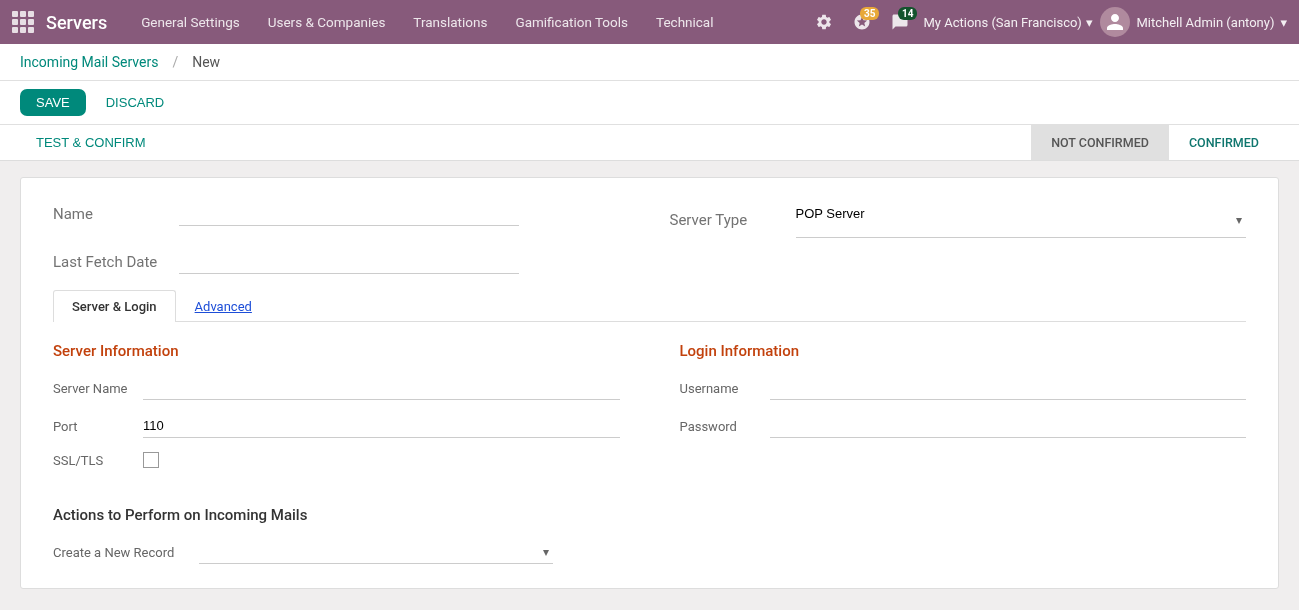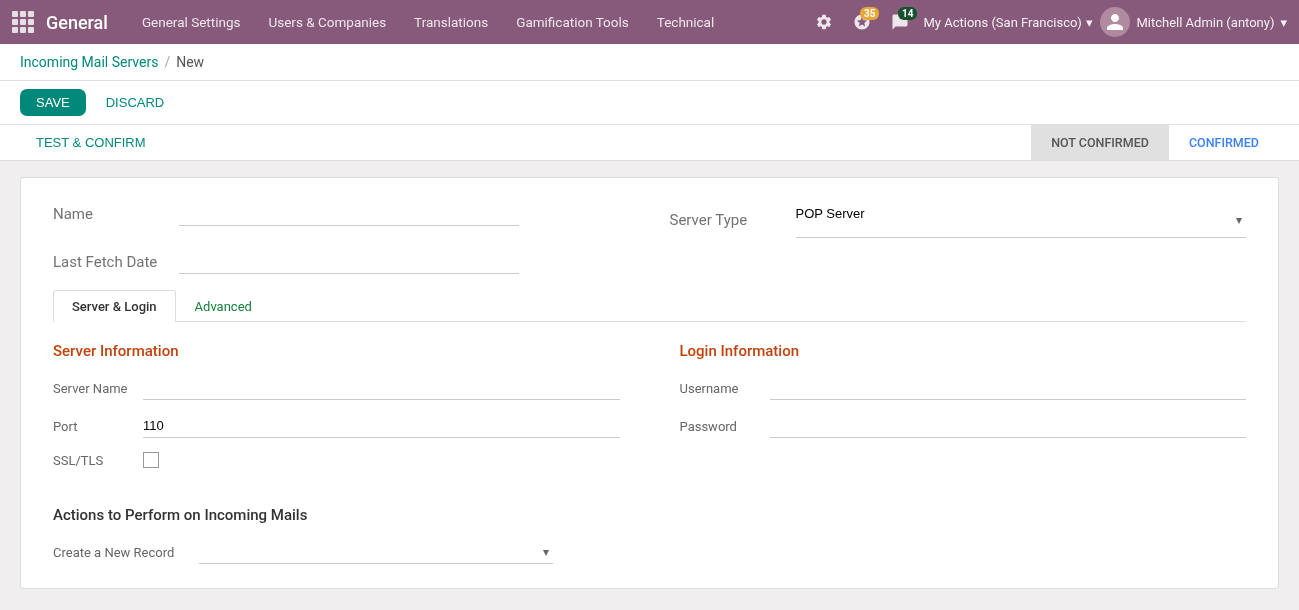--- a/index.html
+++ b/index.html
@@ -26,21 +26,21 @@
       display: flex; align-items: center; gap: 6px; cursor: pointer; color: rgba(255,255,255,0.9); font-size: 13px;
     }
     .avatar {
       width: 30px; height: 30px; border-radius: 50%; background: #c9a8bc;
       display: flex; align-items: center; justify-content: center; font-size: 12px; color: #fff; overflow: hidden;
     }
 
     
     .breadcrumb-bar {
       background: #fff; padding: 10px 20px; display: flex; align-items: flex-end;
-      border-bottom: 1px solid #e0e0e0; font-size: 14px;
+      border-bottom: 1px solid #e0e0e0; font-size: 14px; gap: 8px;
     }
     .breadcrumb-link { color: #00897b; cursor: pointer; }
     .breadcrumb-sep { color: #aaa; margin: 0 6px; }
     .breadcrumb-current { color: #555; }
 
     
     .action-bar {
       background: #fff; padding: 8px 20px; display: flex; align-items: center; gap: 10px;
       border-bottom: 1px solid #e0e0e0;
     }
@@ -63,21 +63,21 @@
       font-weight: 500; border: none; background: transparent;
     }
     .status-pills { display: flex; margin-left: auto; }
     .status-pill {
       padding: 10px 20px; font-size: 12.5px; font-weight: 500; cursor: pointer;
     }
     .status-pill-active {
       background: #e0e0e0; color: #555;
     }
     .status-pill-inactive {
-      background: transparent; color: #3b82f6;
+      background: transparent; color: #0f766e;
     }
 
     
     .main-content { padding: 16px 20px; }
     .form-card {
       background: #fff; border: 1px solid #ddd; border-radius: 3px; padding: 24px 32px;
     }
 
     
     .form-row {
@@ -103,21 +103,21 @@
     
     .tabs { display: flex; border-bottom: 1px solid #ddd; margin-bottom: 20px; margin-top: 8px; align-items: center; }
     .tab {
       padding: 8px 18px; cursor: pointer; font-size: 13px;
       border: 1px solid transparent; border-bottom: none; margin-bottom: -1px;
       border-radius: 3px 3px 0 0; color: #555;
     }
     .tab-active {
       border-color: #ddd; border-bottom-color: #fff; background: #fff; color: #333; font-weight: 500;
     }
-    .tab-inactive { color: #15803d; }
+    .tab-inactive { color: #1d4ed8; text-decoration: underline; }
 
     
     .section-row { display: flex; gap: 60px; }
     .section { flex: 1; }
     .section-title { font-size: 15px; font-weight: 500; color: #c2410c; margin-bottom: 16px; }
     .section-field { display: flex; align-items: center; margin-bottom: 14px; }
     .section-field-label { color: #666; font-size: 13px; min-width: 90px; }
     .section-field-input {
       border: none; border-bottom: 1px solid #ccc; outline: none;
       padding: 4px 0; font-size: 13px; flex: 1; background: transparent;
@@ -155,21 +155,21 @@
         <div class="grid-dot"></div>
         <div class="grid-dot"></div>
       <div class="grid-dot"></div>
         <div class="grid-dot"></div>
         <div class="grid-dot"></div>
       <div class="grid-dot"></div>
         <div class="grid-dot"></div>
         <div class="grid-dot"></div>
     </div>
   </div>
-  <span style="font-size:18px;font-weight:500;margin-right:20px;">General</span>
+  <span style="font-size:18px;font-weight:500;margin-right:20px;">Servers</span>
   <div style="display:flex;flex:1;">
     <span class="topnav-link">General Settings</span>
     <span class="topnav-link">Users &amp; Companies</span>
     <span class="topnav-link">Translations</span>
     <span class="topnav-link">Gamification Tools</span>
     <span class="topnav-link">Technical</span>
   </div>
   <div style="display:flex;align-items:center;gap:8px;margin-left:auto;">
     <div class="topnav-icon-btn">
       <svg width="18" height="18" viewBox="0 0 24 24" fill="rgba(255,255,255,0.85)">

